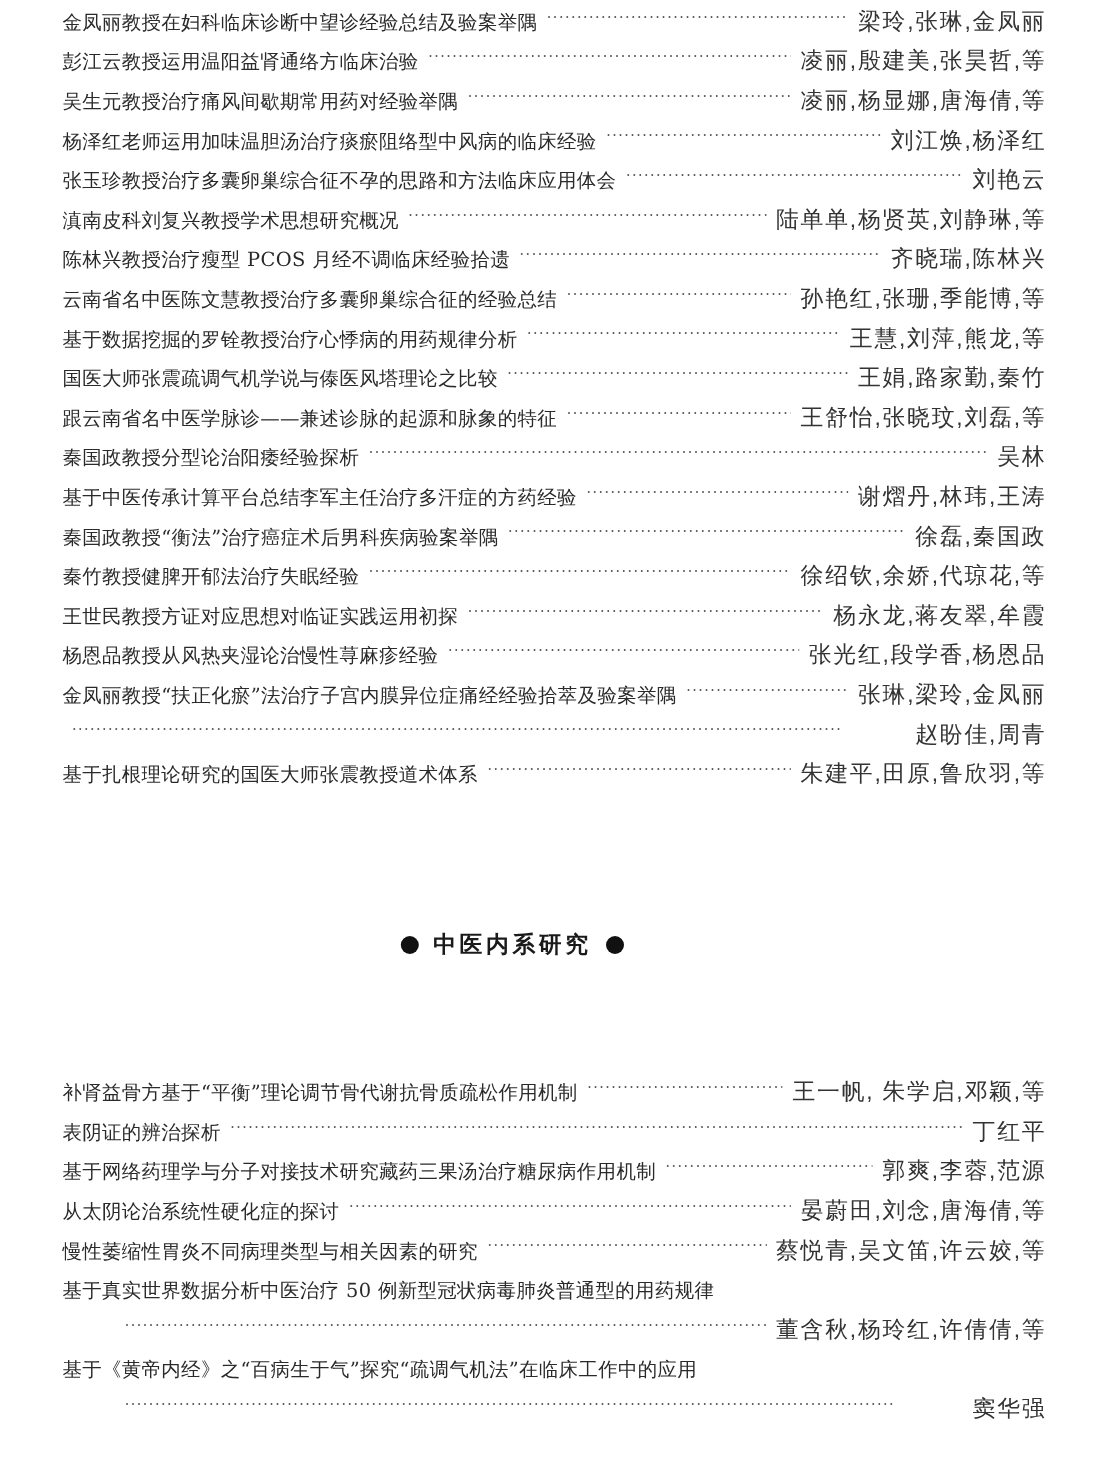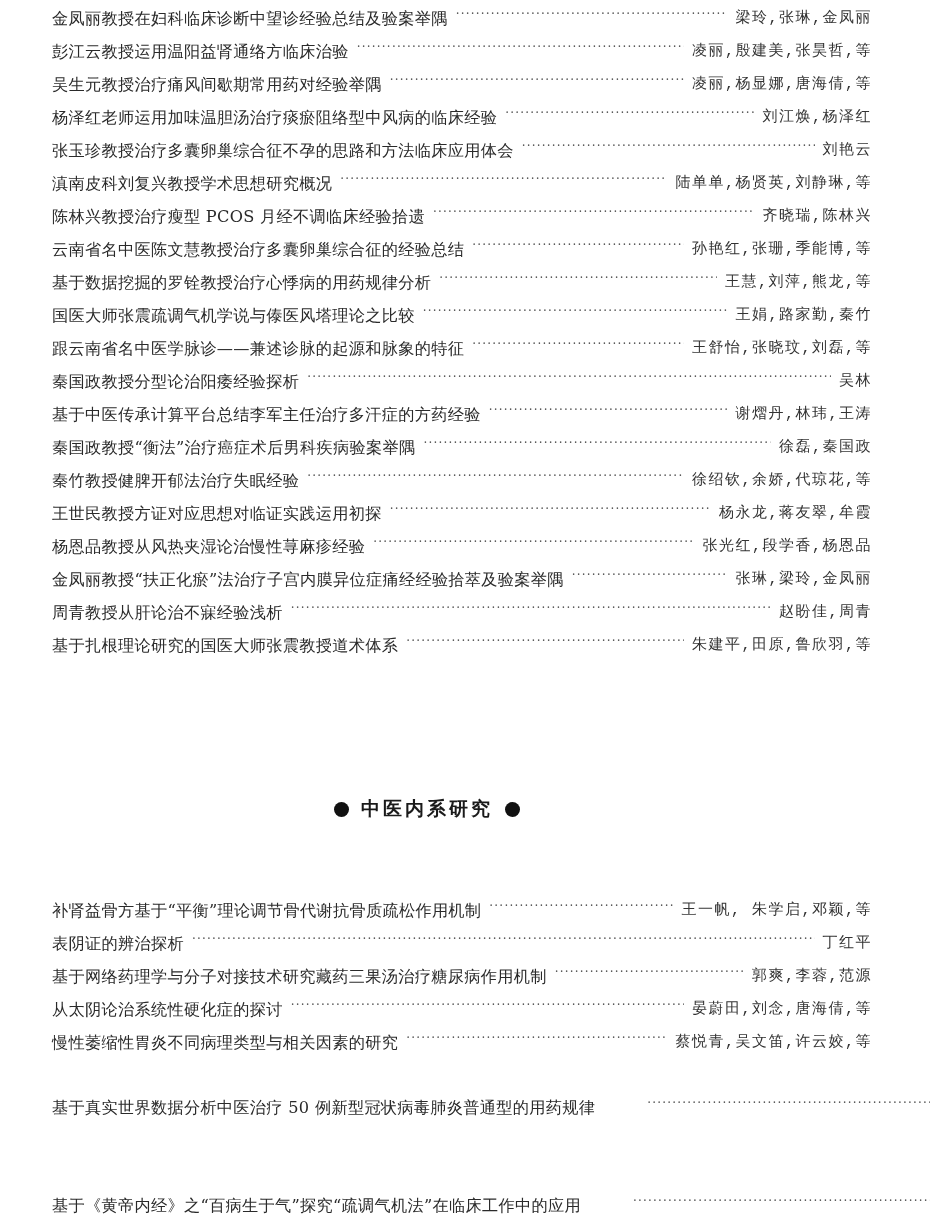--- a/index.html
+++ b/index.html
@@ -44,44 +44,43 @@
       letter-spacing: 1.2px;
       line-height: 33px;
       position: relative;
       top: -4px;
     }
     .entry .leader::before {
       content: "································································································································";
     }
     .entry .authors {
       flex: 0 0 auto;
-      font-family: Liberation Mono, monospace;
-      font-size: 15px;
+      font-family: Liberation Sans, sans-serif;
+      font-size: 19px;
       letter-spacing: 1.5px;
       color: #333;
     }
     .entry.two-line {
-      flex-direction: row;
+      flex-direction: column;
       align-items: stretch;
       height: 66px;
-      margin-top: 32px;
     }
     .entry.two-line .title-row {
       height: 33px;
       line-height: 33px;
     }
     .entry.two-line .author-row {
       display: flex;
       height: 33px;
       line-height: 33px;
       padding-left: 44px;
     }
     .section-heading {
       position: absolute;
-      top: 796px;
+      top: 774px;
       left: 0;
       width: 854px;
       text-align: center;
       font-family: "DejaVu Sans", "Liberation Sans", sans-serif;
       font-weight: bold;
       font-size: 19px;
       letter-spacing: 3px;
       color: #1a1a1a;
       display: flex;
       justify-content: center;
@@ -184,21 +183,20 @@
       <span class="title">杨恩品教授从风热夹湿论治慢性荨麻疹经验</span>
       <span class="leader"></span>
       <span class="authors">张光红,段学香,杨恩品</span>
     </div>
   <div class="entry">
       <span class="title">金凤丽教授“扶正化瘀”法治疗子宫内膜异位症痛经经验拾萃及验案举隅</span>
       <span class="leader"></span>
       <span class="authors">张琳,梁玲,金凤丽</span>
     </div>
   <div class="entry">
-      <span class="title">周青教授从肝论治不寐经验浅析</span>
       <span class="leader"></span>
       <span class="authors">赵盼佳,周青</span>
     </div>
   <div class="entry">
       <span class="title">基于扎根理论研究的国医大师张震教授道术体系</span>
       <span class="leader"></span>
       <span class="authors">朱建平,田原,鲁欣羽,等</span>
     </div>
 </div>
 

